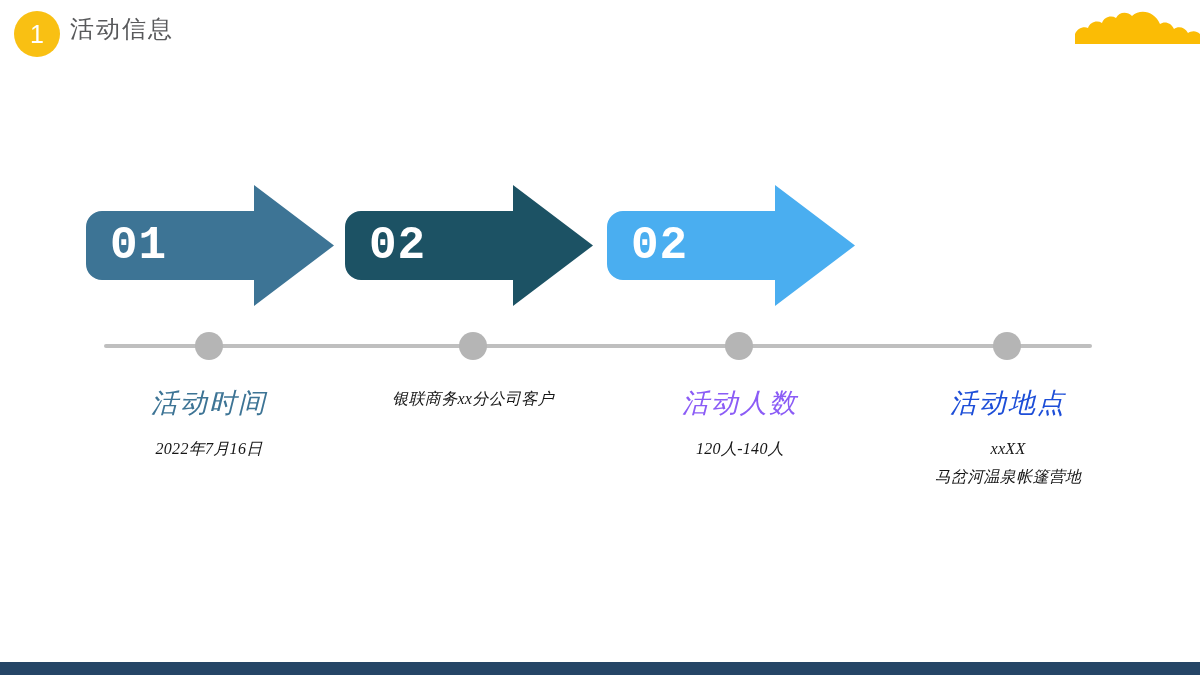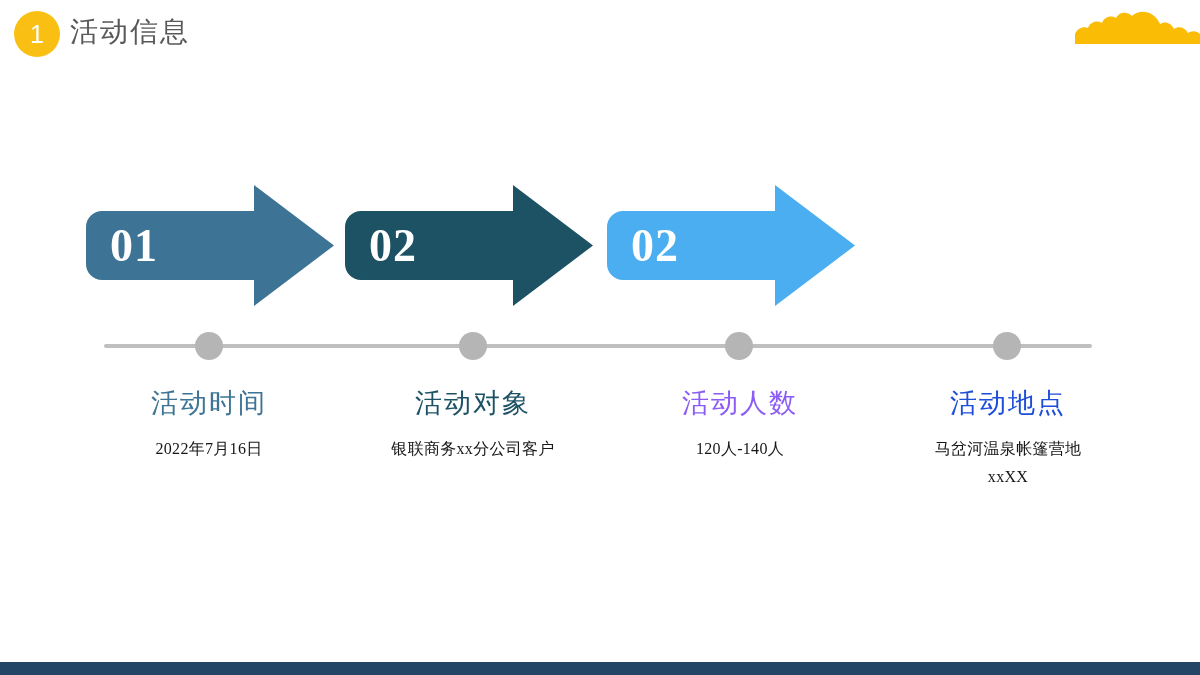--- a/index.html
+++ b/index.html
@@ -38,21 +38,21 @@
     font-family: "Liberation Sans", sans-serif;
     font-size: 25px;
     line-height: 46px;
     text-align: center;
     font-weight: 400;
   }
   .header-title {
     position: absolute;
     left: 70px;
     top: 13px;
-    font-size: 28px;
+    font-size: 24px;
     color: #58595b;
     letter-spacing: 2px;
     font-family: "Liberation Serif", "DejaVu Serif", serif;
   }
 
   
   .corner-cloud {
     position: absolute;
     right: 0px;
     top: 0px;
@@ -72,21 +72,21 @@
     position: absolute;
     top: 0;
     width: 250px;
     height: 125px;
   }
   .arrow svg { display: block; }
   .arrow-num {
     position: absolute;
     left: 24px;
     top: 36px;
-    font-family: Liberation Serif, serif;
+    font-family: Liberation Mono, monospace;
     font-size: 46px;
     font-weight: 700;
     color: #ffffff;
     letter-spacing: 1px;
     line-height: 54px;
   }
   .arrow-1 { left: 86px; }
   .arrow-2 { left: 345px; }
   .arrow-3 { left: 607px; }
   .arrow-4 { left: 868px; }
@@ -121,20 +121,21 @@
   .dot-3 { left: 725px; }
   .dot-4 { left: 993px; }
 
   
   .captions {
     position: absolute;
     left: 0;
     top: 385px;
     width: 1200px;
     height: 150px;
+    font-style: italic;
   }
   .caption {
     position: absolute;
     top: 0;
     width: 300px;
     text-align: center;
   }
   .cap-1 { left: 59px; }
   .cap-2 { left: 323px; }
   .cap-3 { left: 590px; }
@@ -258,32 +259,31 @@
   </div>
 
   <div class="captions">
 
     <div class="caption cap-1">
       <div class="caption-title" style="color:#3d7495;">活动时间</div>
       <div class="caption-line">2022年7月16日</div>
     </div>
 
     <div class="caption cap-2">
-      <div class="caption-title" style="color:#1c5264;">活动对象</div>
       <div class="caption-line">银联商务xx分公司客户</div>
     </div>
 
     <div class="caption cap-3">
       <div class="caption-title" style="color:#8b5cf6;">活动人数</div>
       <div class="caption-line">120人-140人</div>
     </div>
 
     <div class="caption cap-4">
       <div class="caption-title" style="color:#1d4ed8;">活动地点</div>
+      <div class="caption-line">xxXX</div>
       <div class="caption-line">马岔河温泉帐篷营地</div>
-      <div class="caption-line">xxXX</div>
     </div>
 
   </div>
 
   <div class="bottom-bar"></div>
 
 </div>
 
 </body></html>

